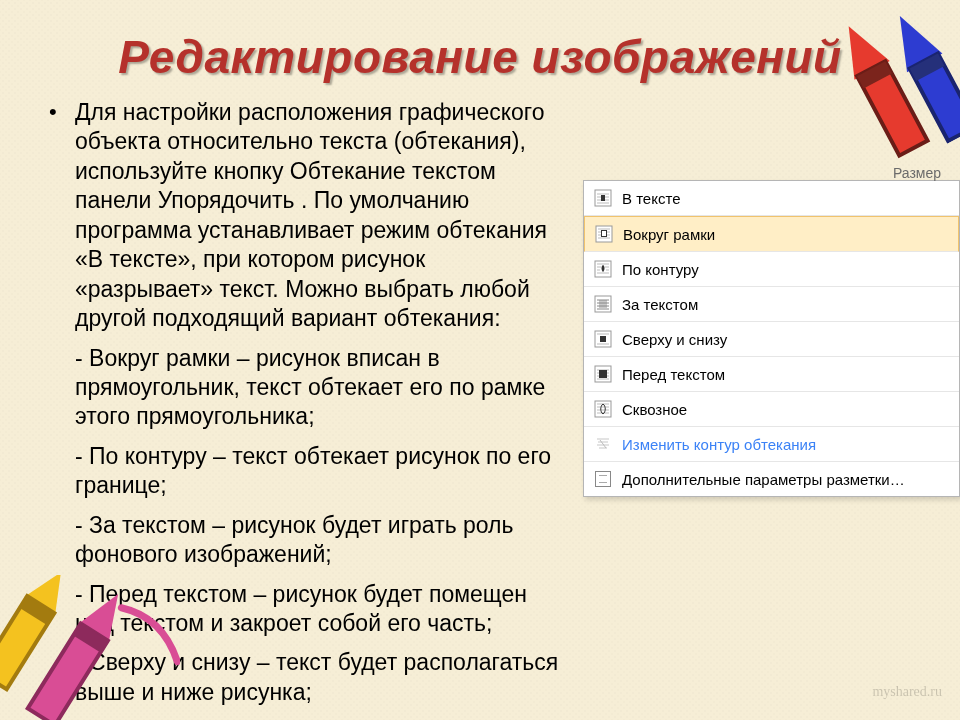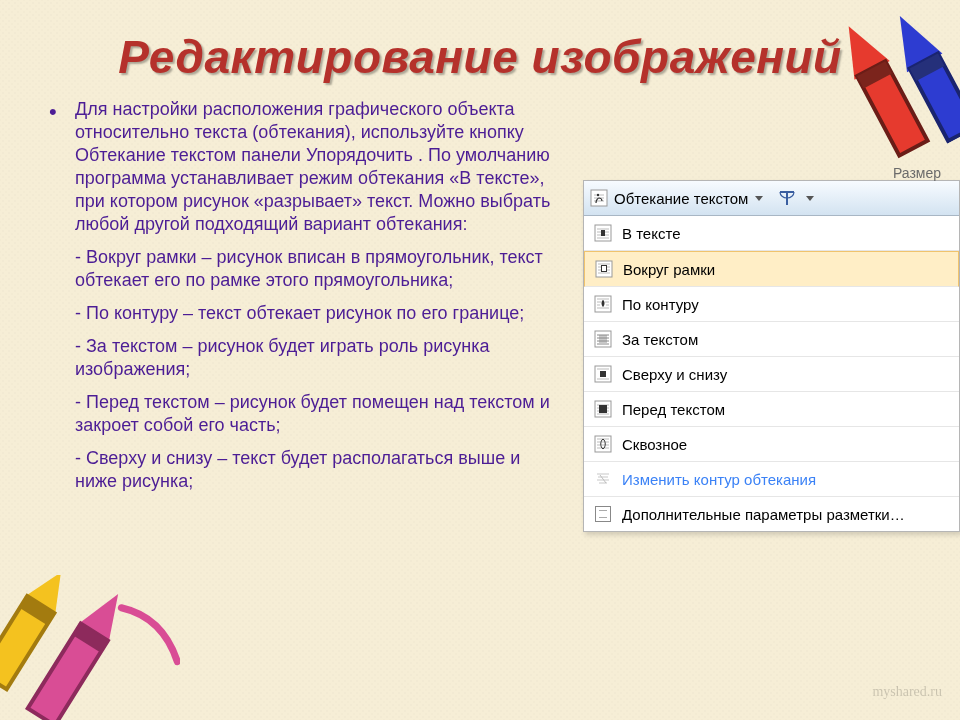--- a/index.html
+++ b/index.html
@@ -18,21 +18,21 @@
     pointer-events:none;
   }
   .slide { position:relative; width:100%; height:100%; padding:30px 45px; box-sizing:border-box;border-radius:27px; }
   h1.title {
     margin:0 0 14px 0;
     text-align:center;
     font-size:46px; font-weight:bold; font-style:italic;
     color:#b5312b; letter-spacing:0.5px;
     text-shadow:2px 2px 2px rgba(0,0,0,0.3);
   }
-  .content { width:520px; font-size:18px; line-height:1.28; color:#4c1d95; }
+  .content { width:520px; font-size:23px; line-height:1.28; color:#000000; }
   .content p { margin:0 0 10px 0; }
   .lead { padding-left:30px; position:relative; }
   .lead:before { content:"•"; position:absolute; left:4px; top:0; font-size:22px; }
   .def { padding-left:30px; }
   
   .panel {
     position:absolute; top:180px; right:0;
     width:375px;
     background:#fff;
     border:1px solid #b5b5b5;
@@ -92,46 +92,27 @@
 <body>
 
 <div class="slide">
 
   <h1 class="title">Редактирование изображений</h1>
 
   <div class="content">
     <p class="lead">Для настройки расположения графического объекта относительно текста (обтекания), используйте кнопку Обтекание текстом панели Упорядочить . По умолчанию программа устанавливает режим обтекания «В тексте», при котором рисунок «разрывает» текст. Можно выбрать любой другой подходящий вариант обтекания:</p>
     <p class="def">- Вокруг рамки – рисунок вписан в прямоугольник, текст обтекает его по рамке этого прямоугольника;</p>
     <p class="def">- По контуру – текст обтекает рисунок по его границе;</p>
-    <p class="def">- За текстом – рисунок будет играть роль рисунка изображения;</p>
+    <p class="def">- За текстом – рисунок будет играть роль фонового изображений;</p>
     <p class="def">- Перед текстом – рисунок будет помещен над текстом и закроет собой его часть;</p>
     <p class="def">- Сверху и снизу – текст будет располагаться выше и ниже рисунка;</p>
   </div>
 
   <div class="panel">
     <div class="ribbon-tag">Размер</div>
-    <div class="ribbon">
-      <span class="icon-dog">
-        <svg viewBox="0 0 18 18">
-            <rect x="1" y="1" width="16" height="16" fill="#fff" stroke="#999"></rect>
-            <path d="M4 6h10M4 9h10M4 12h10" stroke="#bbb" stroke-width="1"></path>
-            <path d="M6 14c0-3 2-5 3-5s3 1 3 3" fill="none" stroke="#333" stroke-width="1.2"></path>
-            <circle cx="8" cy="6" r="1.2" fill="#333"></circle>
-          </svg>
-      </span>
-      <span class="ribbon-label">Обтекание текстом</span>
-      <span class="caret"></span>
-      <span class="rotbtn">
-        <svg viewBox="0 0 20 20">
-            <path d="M3 4 L17 4 M10 4 L10 17" stroke="#3a5ea0" stroke-width="2"></path>
-            <path d="M3 4 a7 6 0 0 0 14 0" fill="none" stroke="#3a5ea0" stroke-width="1.2"></path>
-          </svg>
-      </span>
-      <span class="caret"></span>
-    </div>
 
     <div class="item">
       <span class="icon-dog">
         <svg viewBox="0 0 18 18">
             <rect x="1" y="1" width="16" height="16" fill="#fff" stroke="#999"></rect>
             <path d="M3 5h12M3 8h4M11 8h4M3 11h4M11 11h4M3 14h12" stroke="#bbb"></path>
             <rect x="7" y="6" width="4" height="6" fill="#333"></rect>
           </svg>
       </span>
       <span>В тексте</span>

